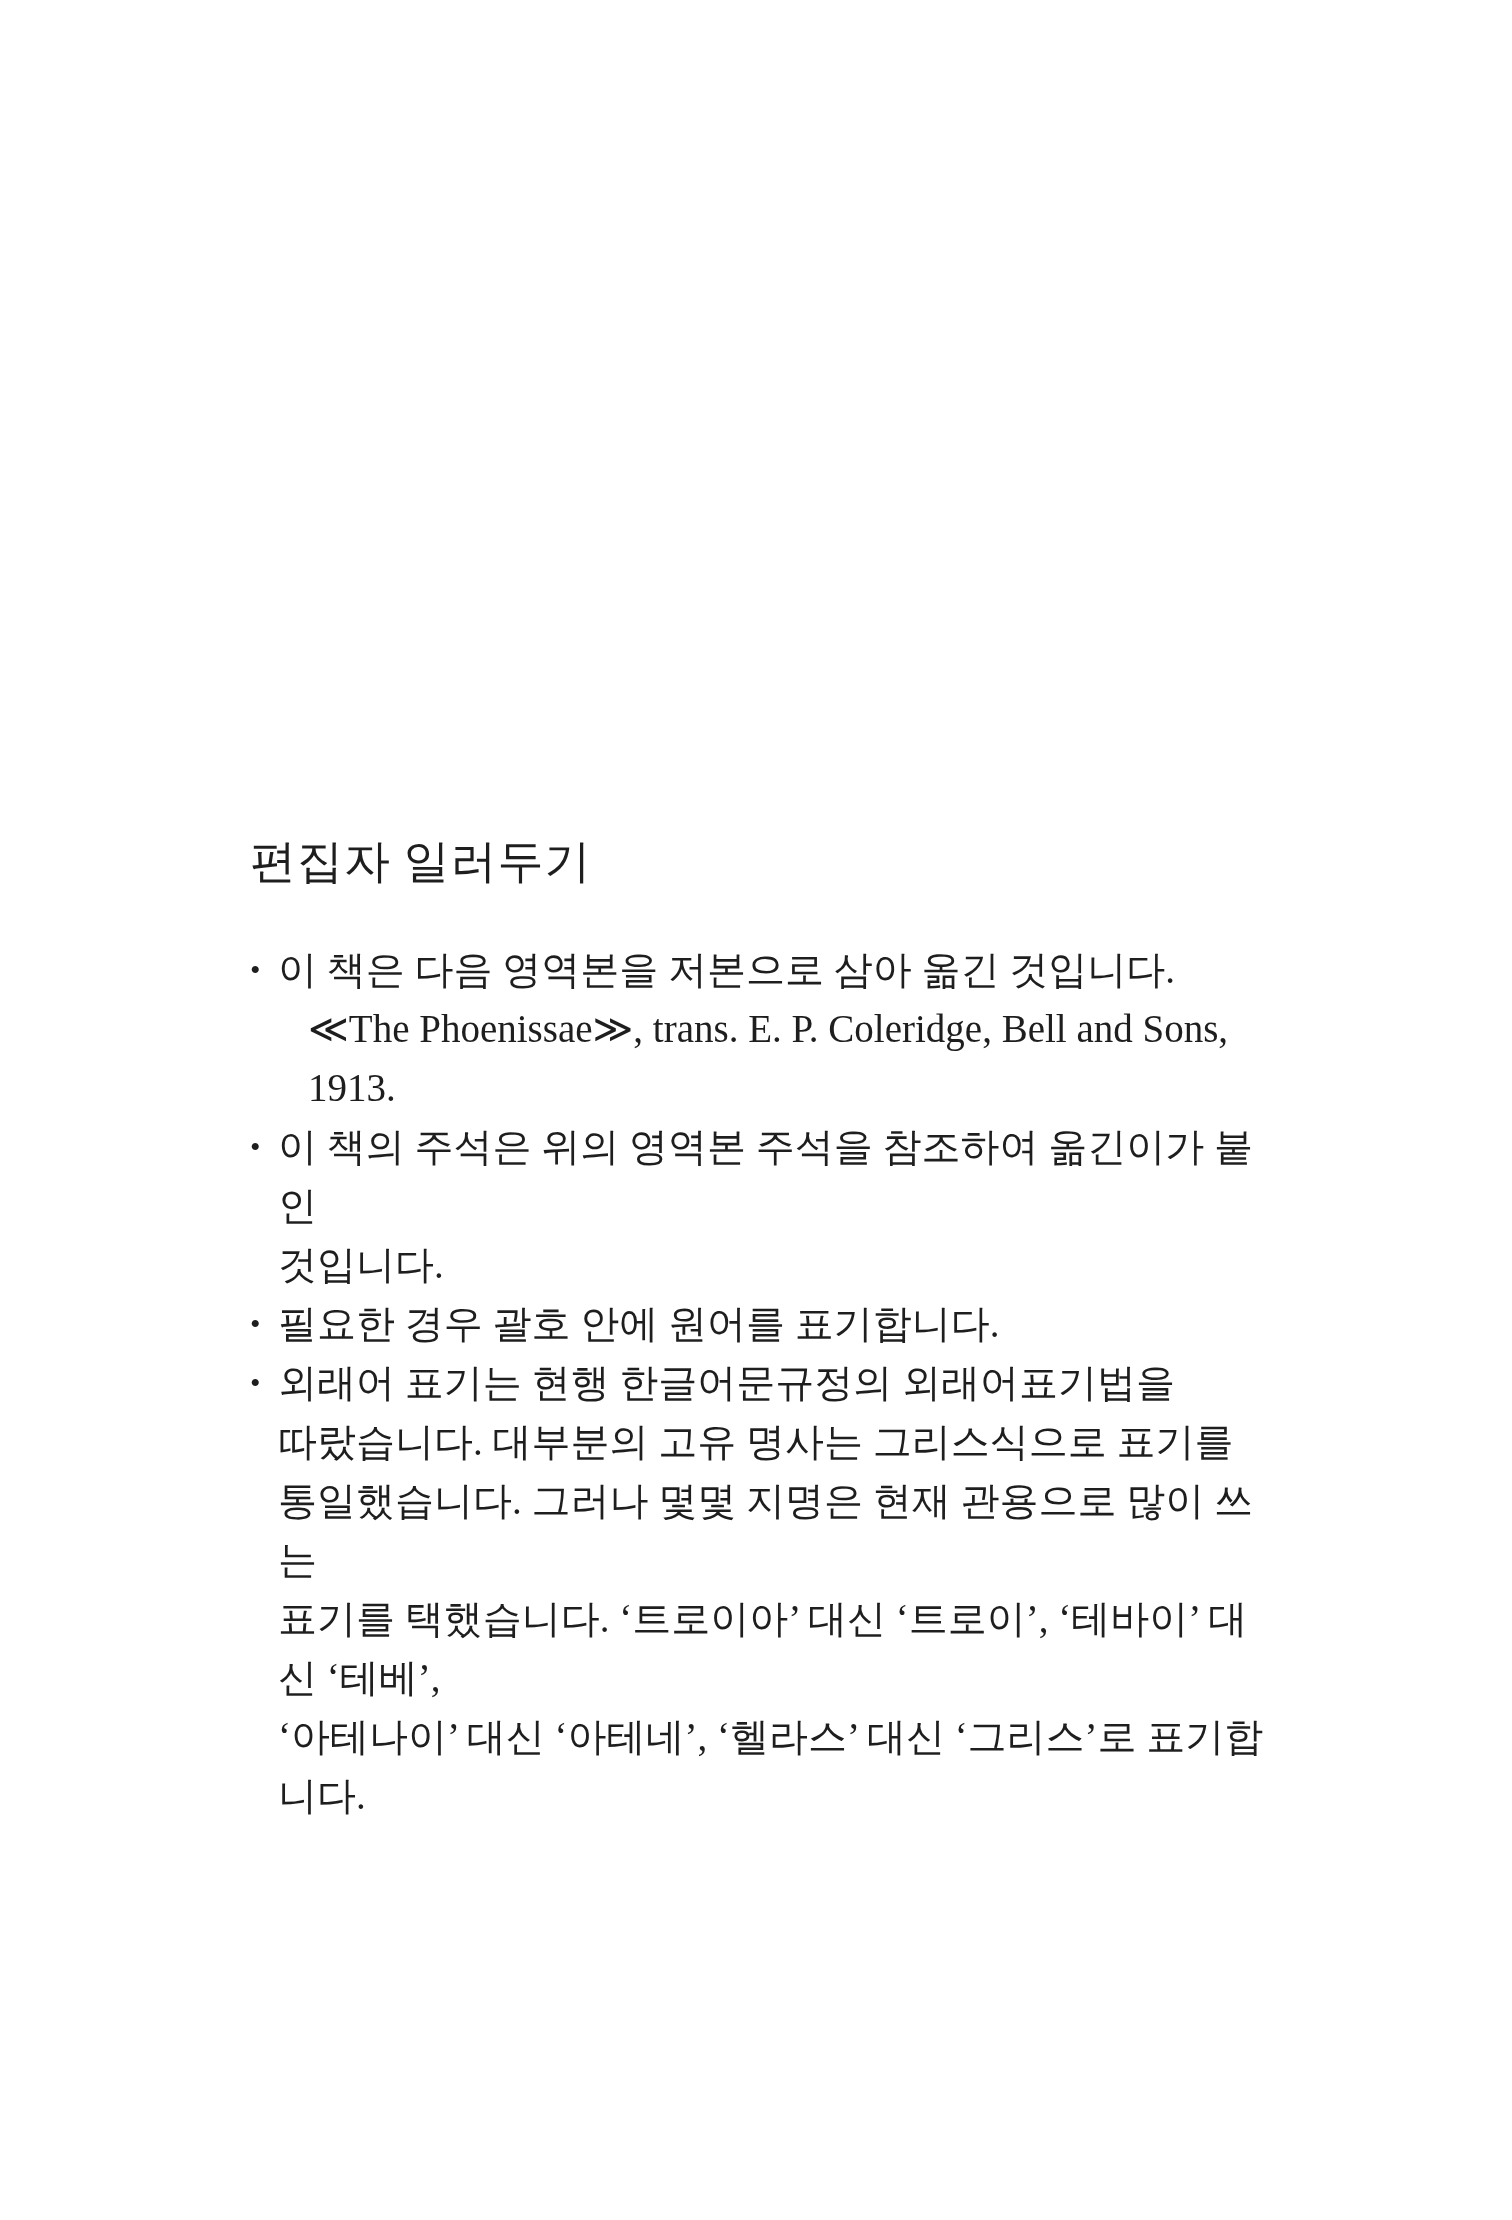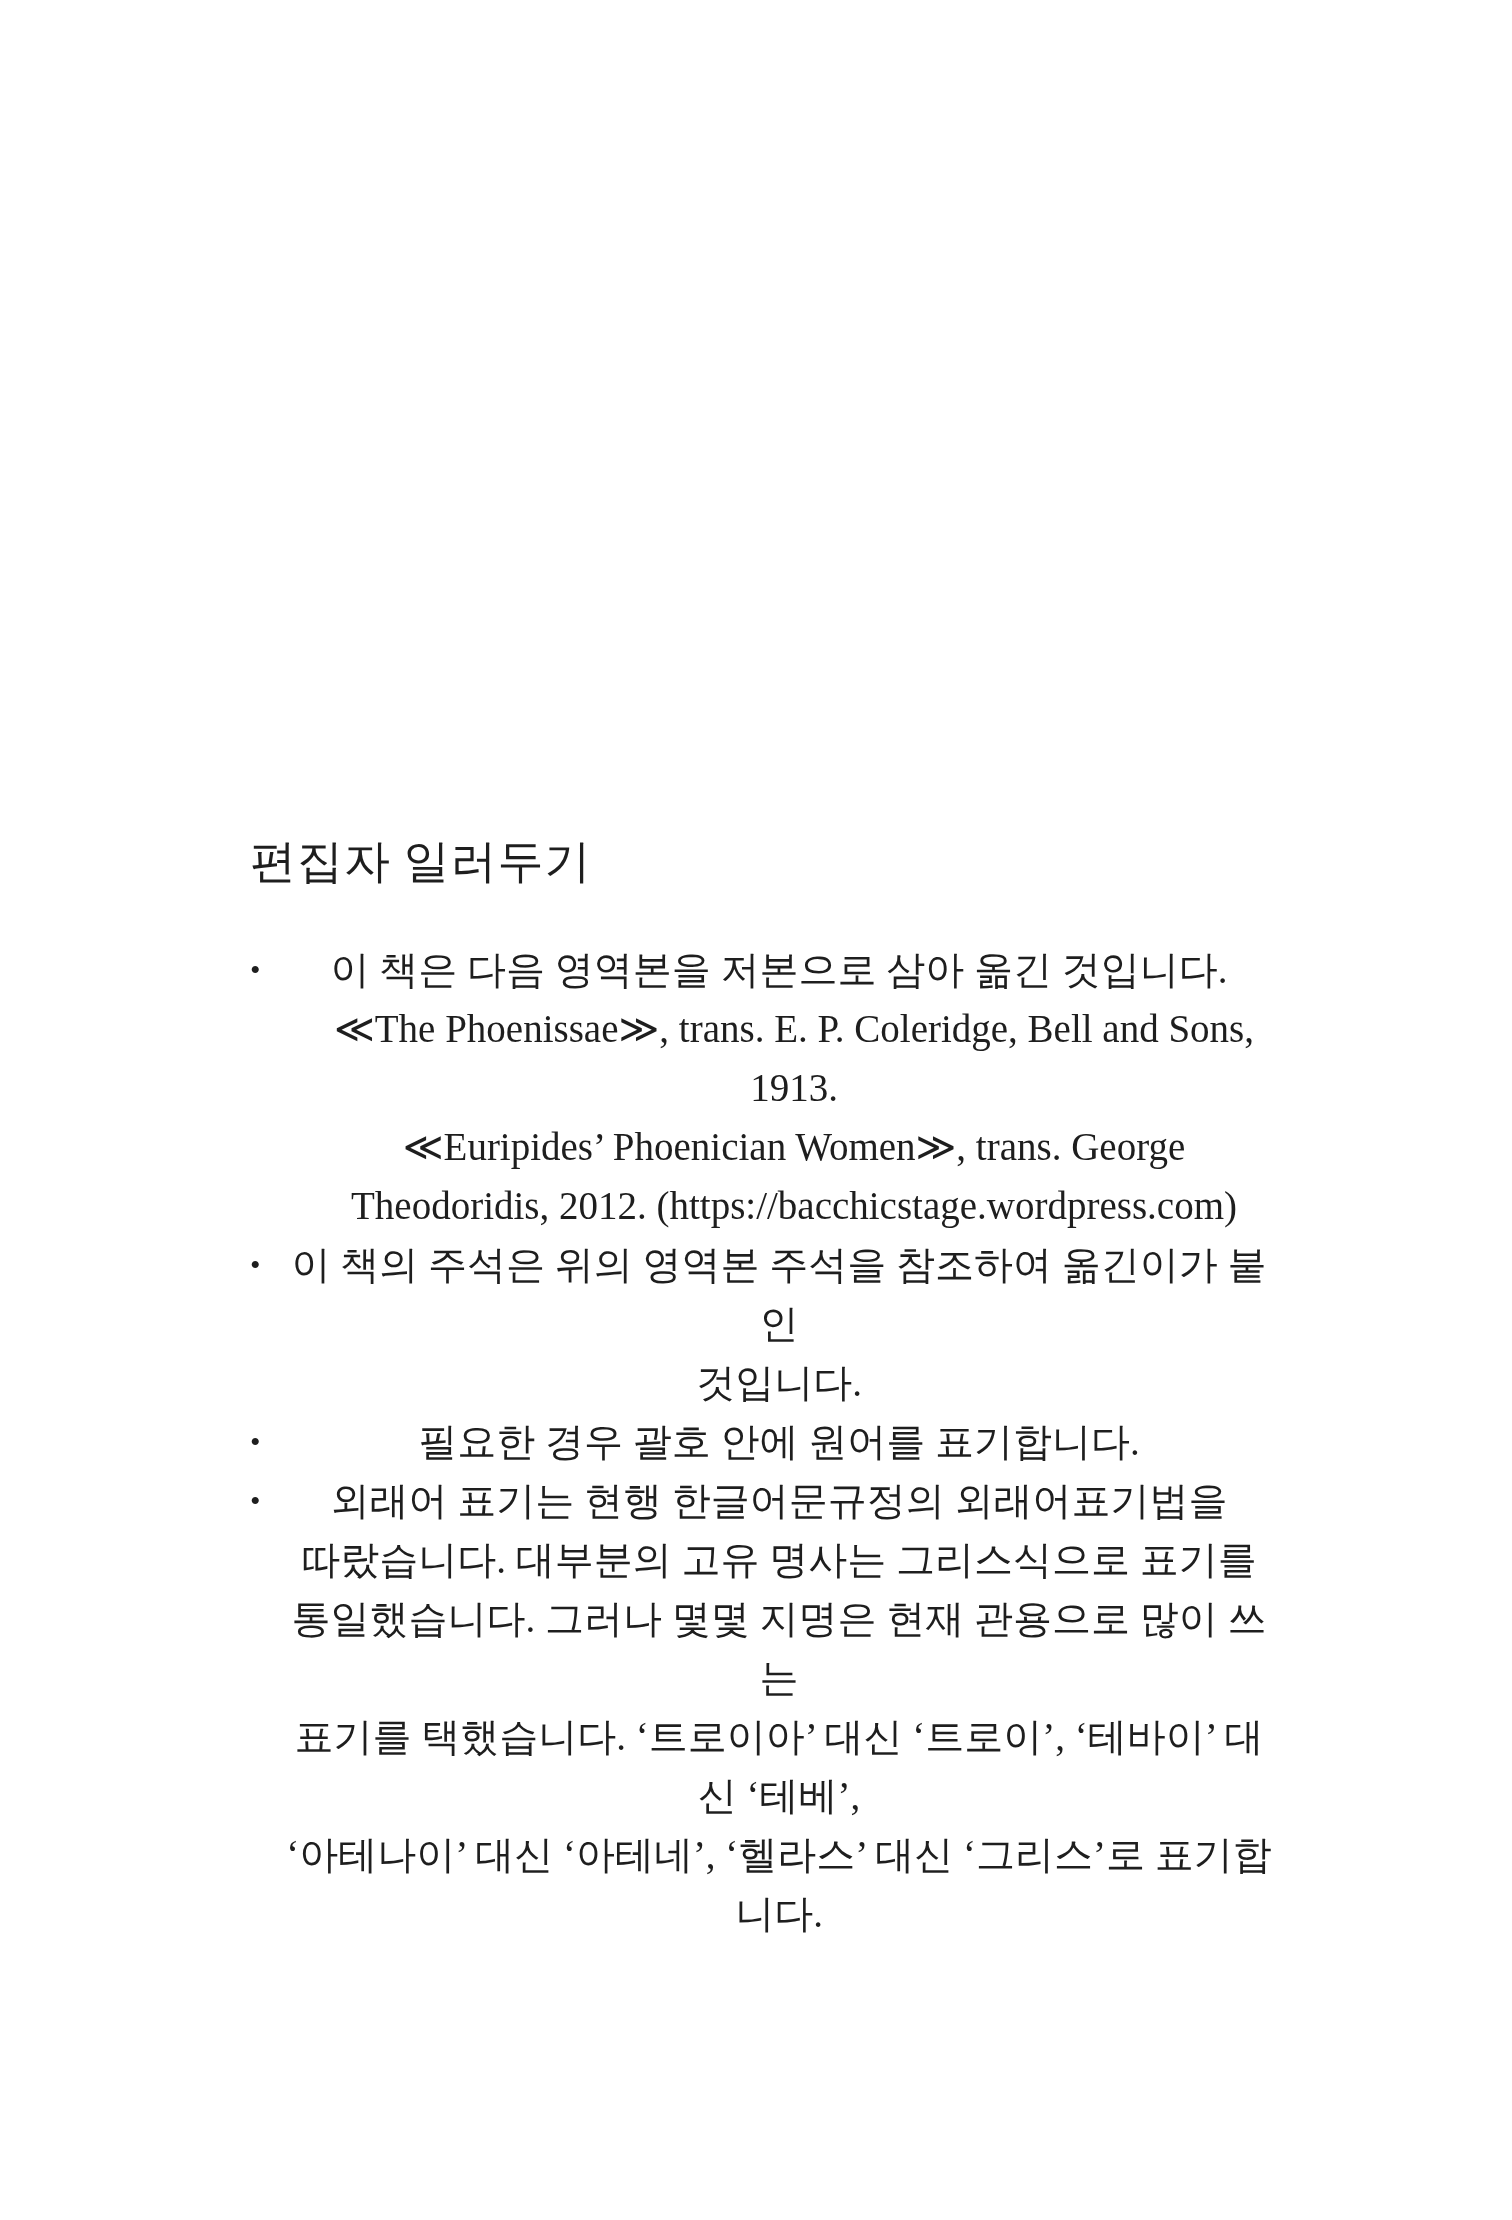--- a/index.html
+++ b/index.html
@@ -39,21 +39,20 @@
   }
   .bullet-marker {
     flex: 0 0 28px;
     width: 28px;
     font-size: 30px;
     line-height: 59px;
   }
   .bullet-body {
     flex: 1 1 auto;
     min-width: 0;
-    text-align: center;
   }
   .lines {
     white-space: pre-line;
   }
   .ref-list {
     padding-left: 10px;
   }
   .ref-item {
     white-space: pre-line;
     margin-left: 20px;
@@ -69,22 +68,20 @@
 
     <div class="notes-list">
 
       <div class="bullet-item">
         <span class="bullet-marker">•</span>
         <div class="bullet-body">
           <div class="lines">이 책은 다음 영역본을 저본으로 삼아 옮긴 것입니다.</div>
           <div class="ref-list">
             <div class="ref-item">≪The Phoenissae≫, trans. E. P. Coleridge, Bell and Sons,
 1913.</div>
-            <div class="ref-item">≪Euripides’ Phoenician Women≫, trans. George
-Theodoridis, 2012. (https://bacchicstage.wordpress.com)</div>
           </div>
         </div>
       </div>
 
       <div class="bullet-item">
         <span class="bullet-marker">•</span>
         <div class="bullet-body">
           <div class="lines">이 책의 주석은 위의 영역본 주석을 참조하여 옮긴이가 붙인
 것입니다.</div>
         </div>

